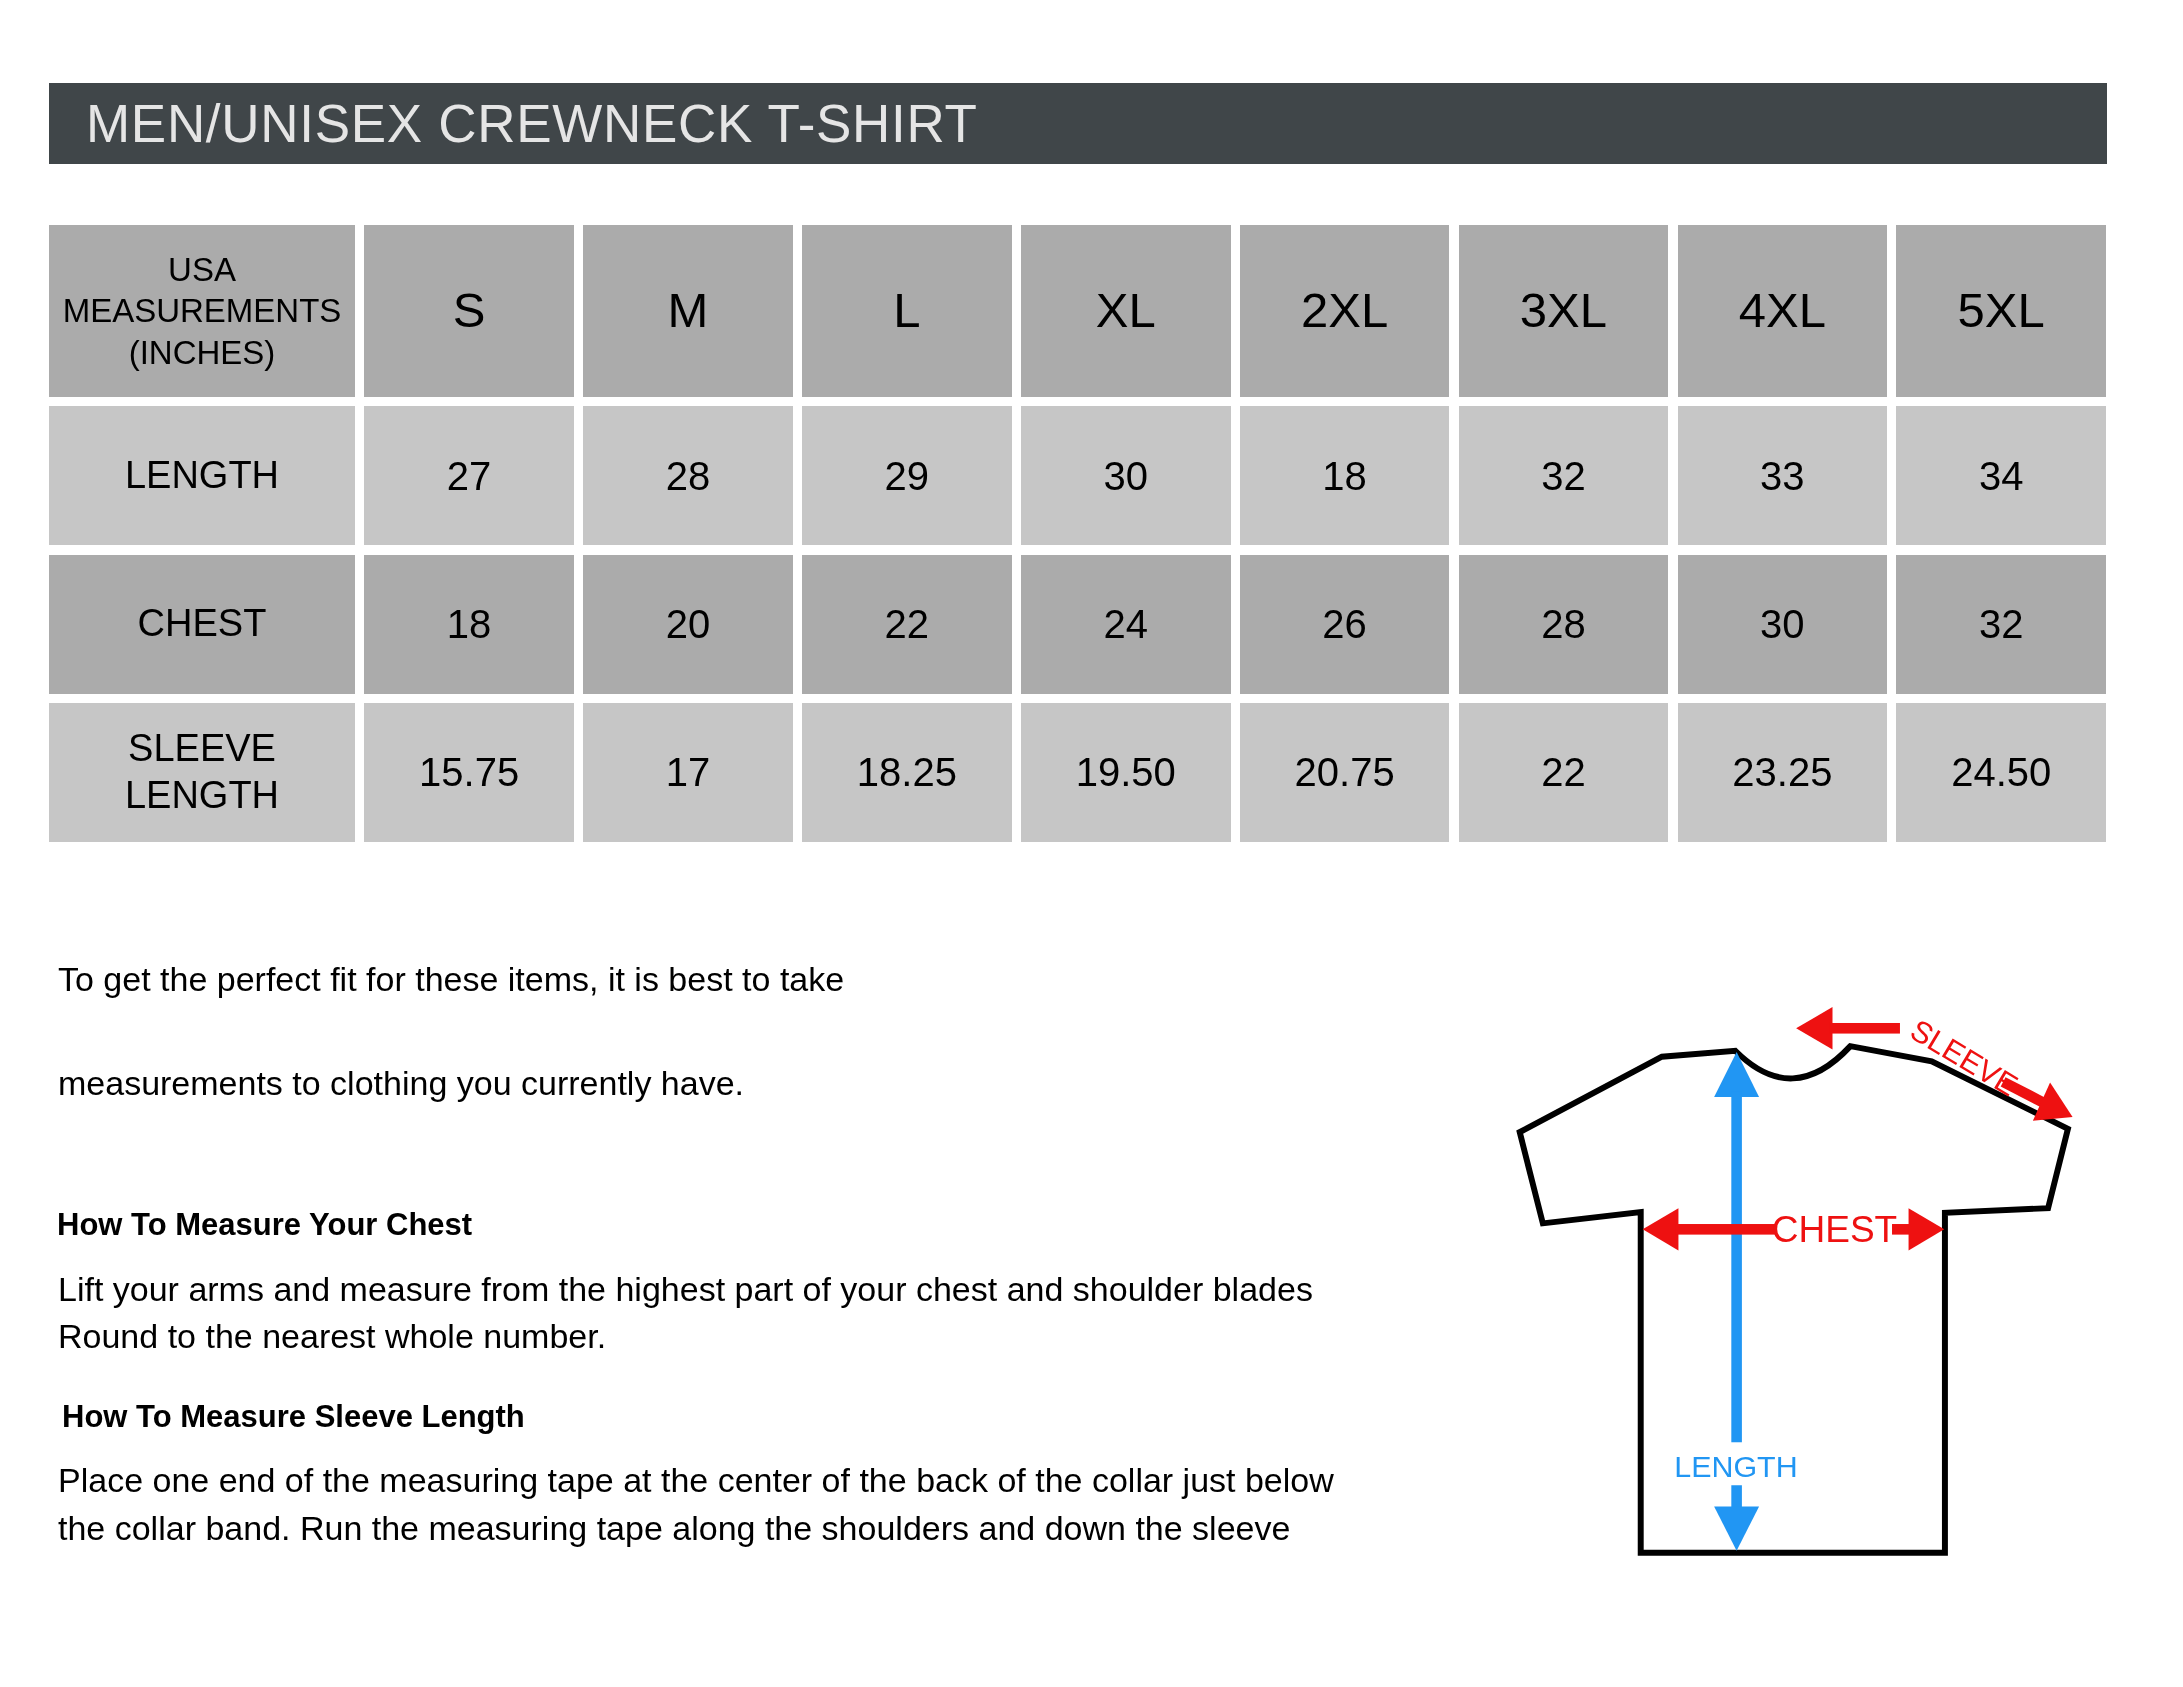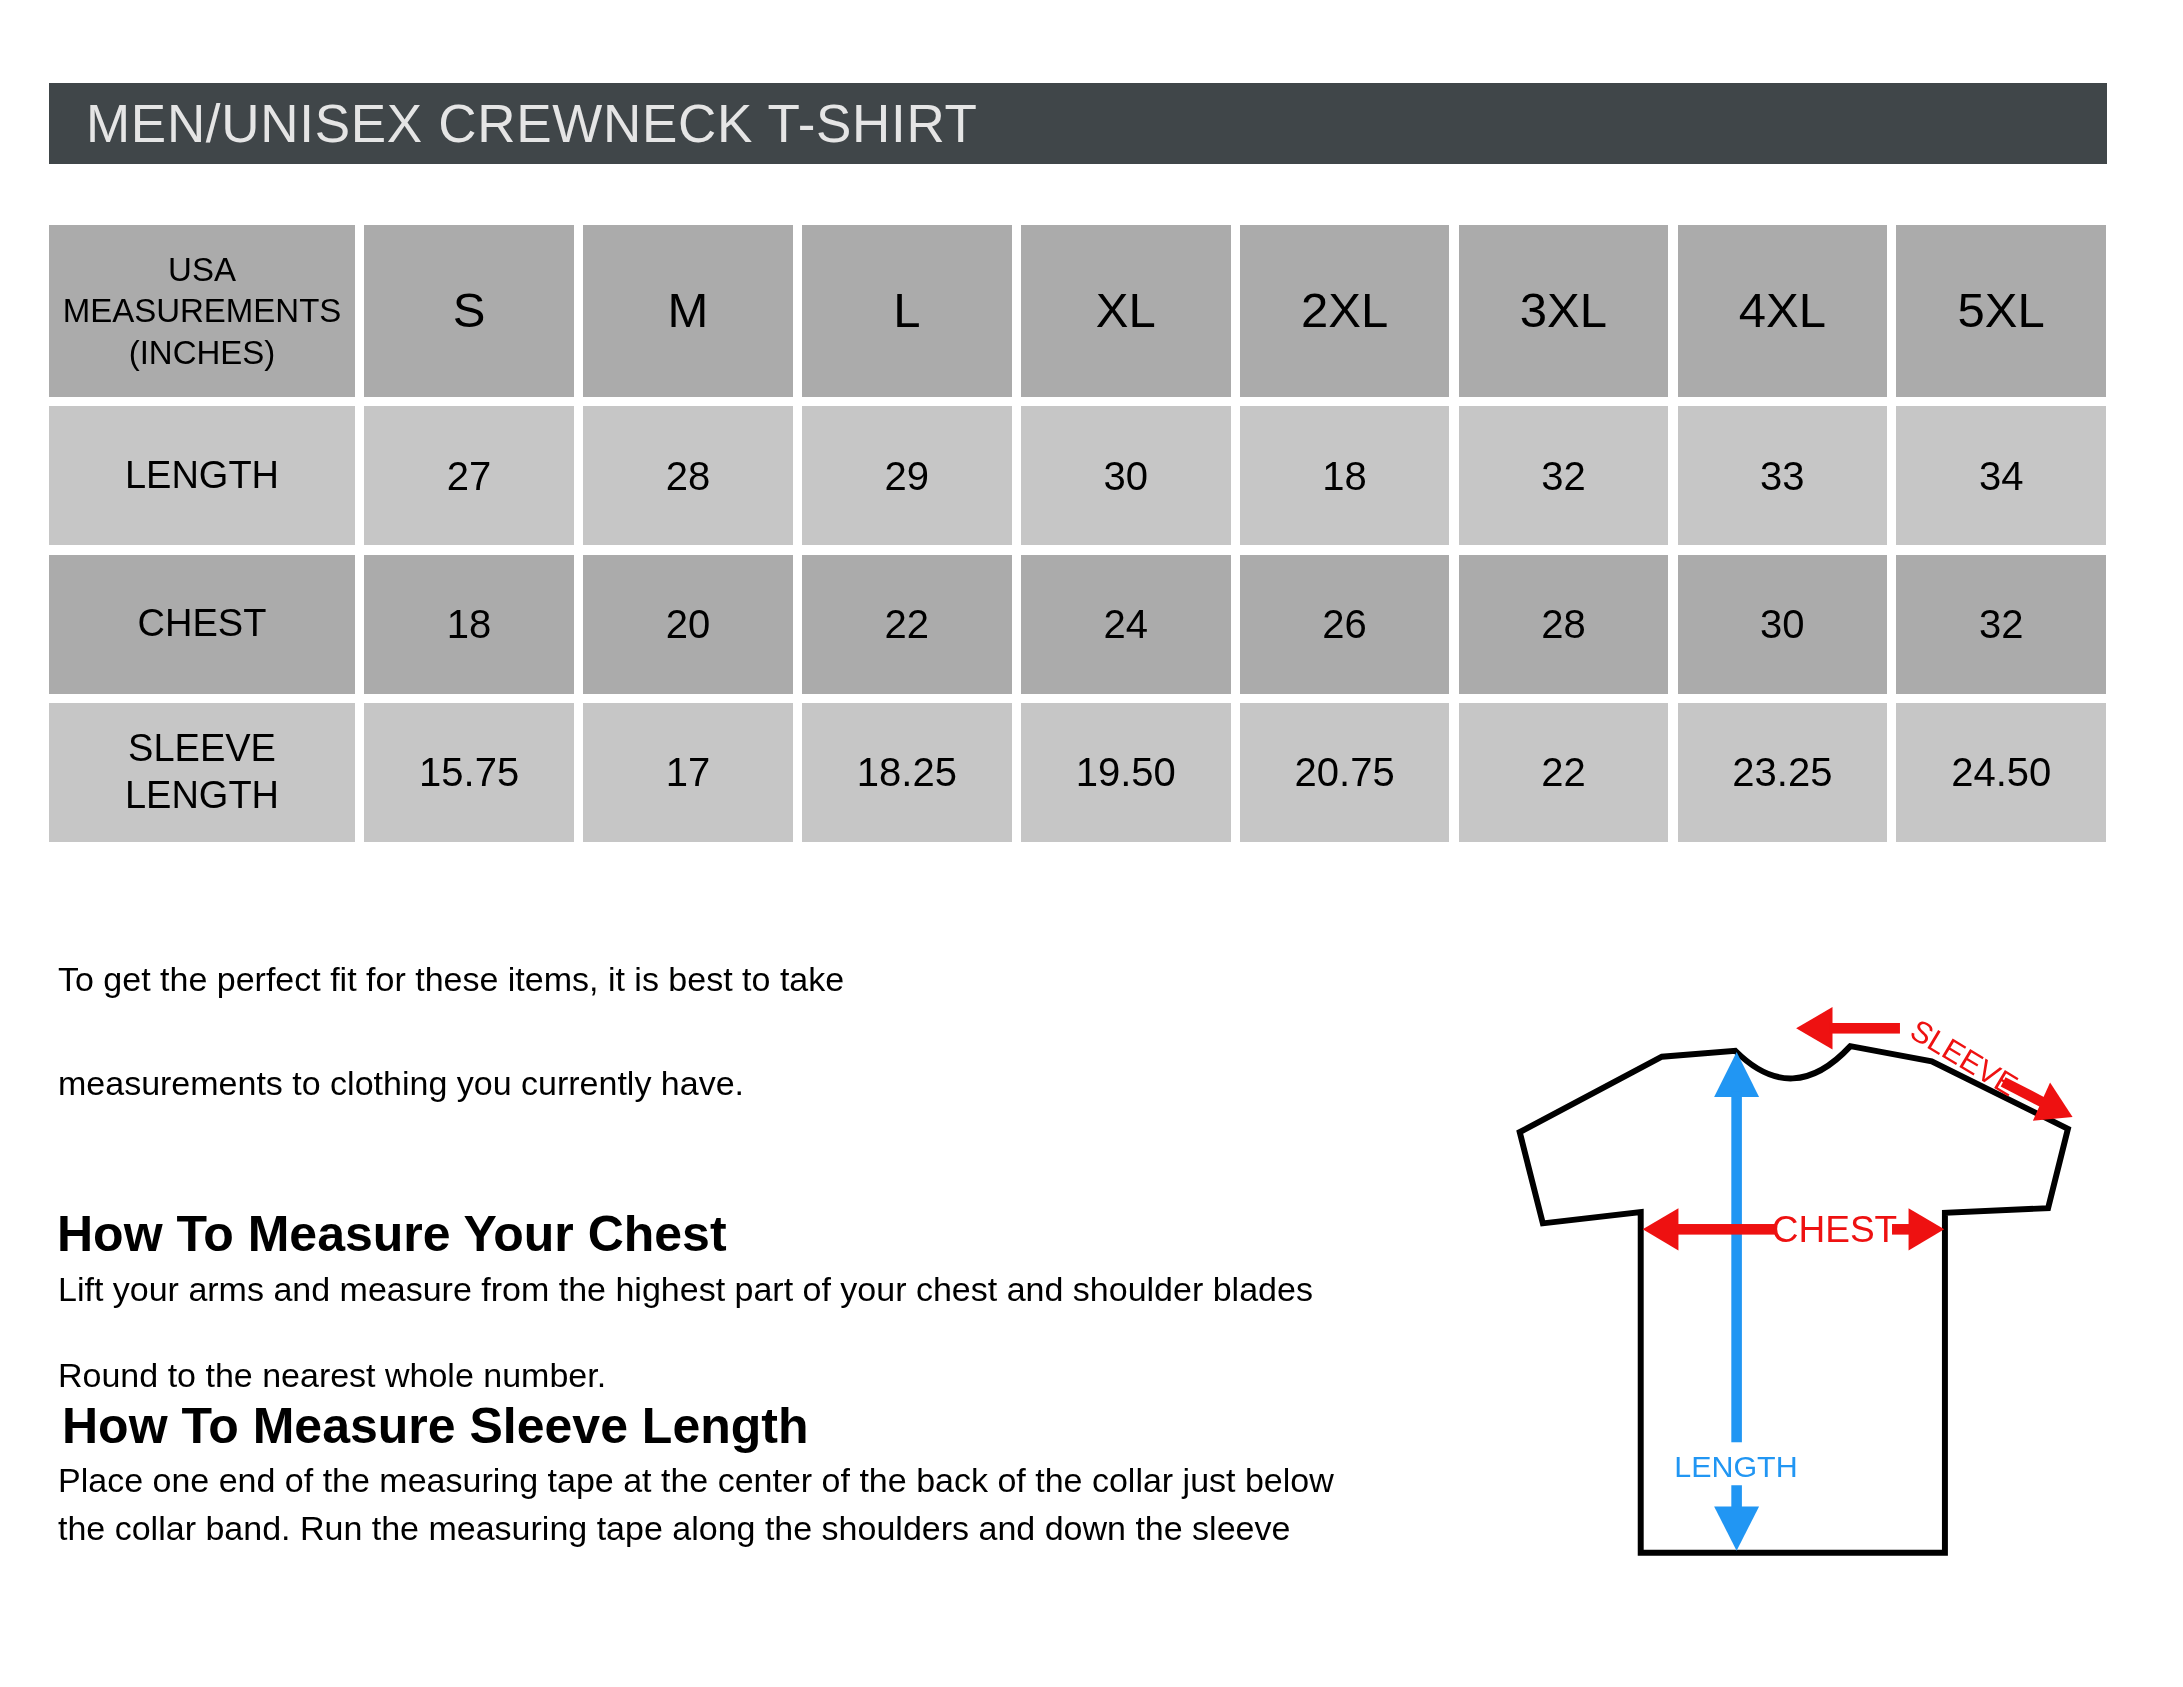--- a/index.html
+++ b/index.html
@@ -28,21 +28,21 @@
     text-align:center;line-height:1.25;
   }
   .cell.dark{background:#ababab;}
   .cell.light{background:#c6c6c6;}
   .cell.corner{font-size:33px;padding:0 10.6px;}
   .cell.colhead{font-size:49px;}
   .cell.rowlabel{font-size:38px;padding:0 6.6px;}
   .cell.val{font-size:40px;}
   
   .txtline{position:absolute;white-space:nowrap;font-size:34px;line-height:1;}
-  .heading{position:absolute;white-space:nowrap;font-size:50px;font-weight:bold;line-height:1;}
+  .heading{position:absolute;white-space:nowrap;font-size:31px;font-weight:bold;line-height:1;}
   
   .diagram{position:absolute;left:1482px;top:979px;width:701px;height:662px;}
   svg text{font-family:"Liberation Sans","DejaVu Sans",sans-serif;}
 </style>
 </head>
 <body>
 
 <div class="titlebar">
   <div class="title">MEN/UNISEX CREWNECK T-SHIRT</div>
 </div>
@@ -84,21 +84,21 @@
     <div class="cell light val">22</div>
     <div class="cell light val">23.25</div>
     <div class="cell light val">24.50</div>
   </div>
 
 <div class="txtline" style="left:58px;top:962px;">To get the perfect fit for these items, it is best to take</div>
 <div class="txtline" style="left:58px;top:1066px;">measurements to clothing you currently have.</div>
 
 <div class="heading" style="left:57px;top:1209px;">How To Measure Your Chest</div>
 <div class="txtline" style="left:58px;top:1272px;">Lift your arms and measure from the highest part of your chest and shoulder blades</div>
-<div class="txtline" style="left:58px;top:1358px;">Round to the nearest whole number.</div>
+<div class="txtline" style="left:58px;top:1319px;">Round to the nearest whole number.</div>
 
 <div class="heading" style="left:62px;top:1401px;">How To Measure Sleeve Length</div>
 <div class="txtline" style="left:58px;top:1463px;">Place one end of the measuring tape at the center of the back of the collar just below</div>
 <div class="txtline" style="left:58px;top:1511px;">the collar band. Run the measuring tape along the shoulders and down the sleeve</div>
 
 <div class="diagram">
   <svg width="701" height="662" viewBox="0 0 1060 1000">
 
     <path d="M 240 867 L 240 352 L 92 369 L 57 231 L 272 117 L 383 108
              Q 470 195 557 101

